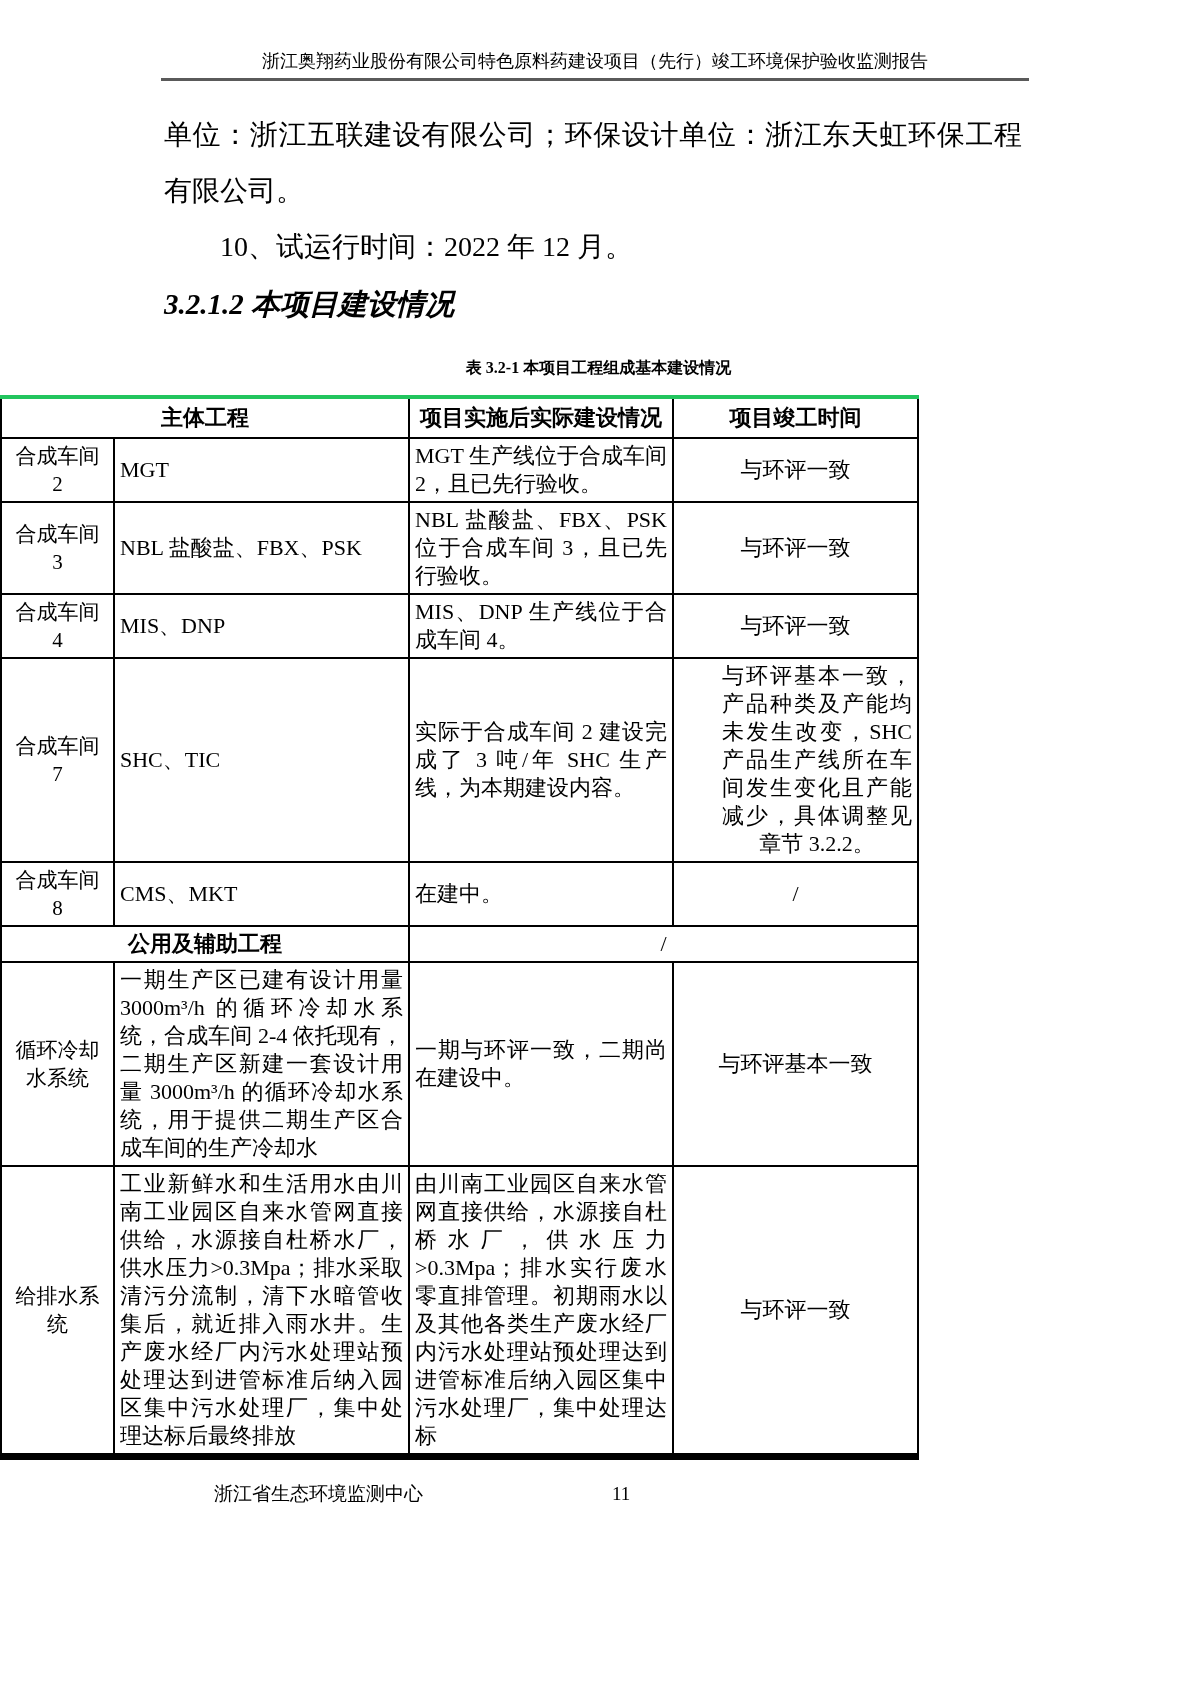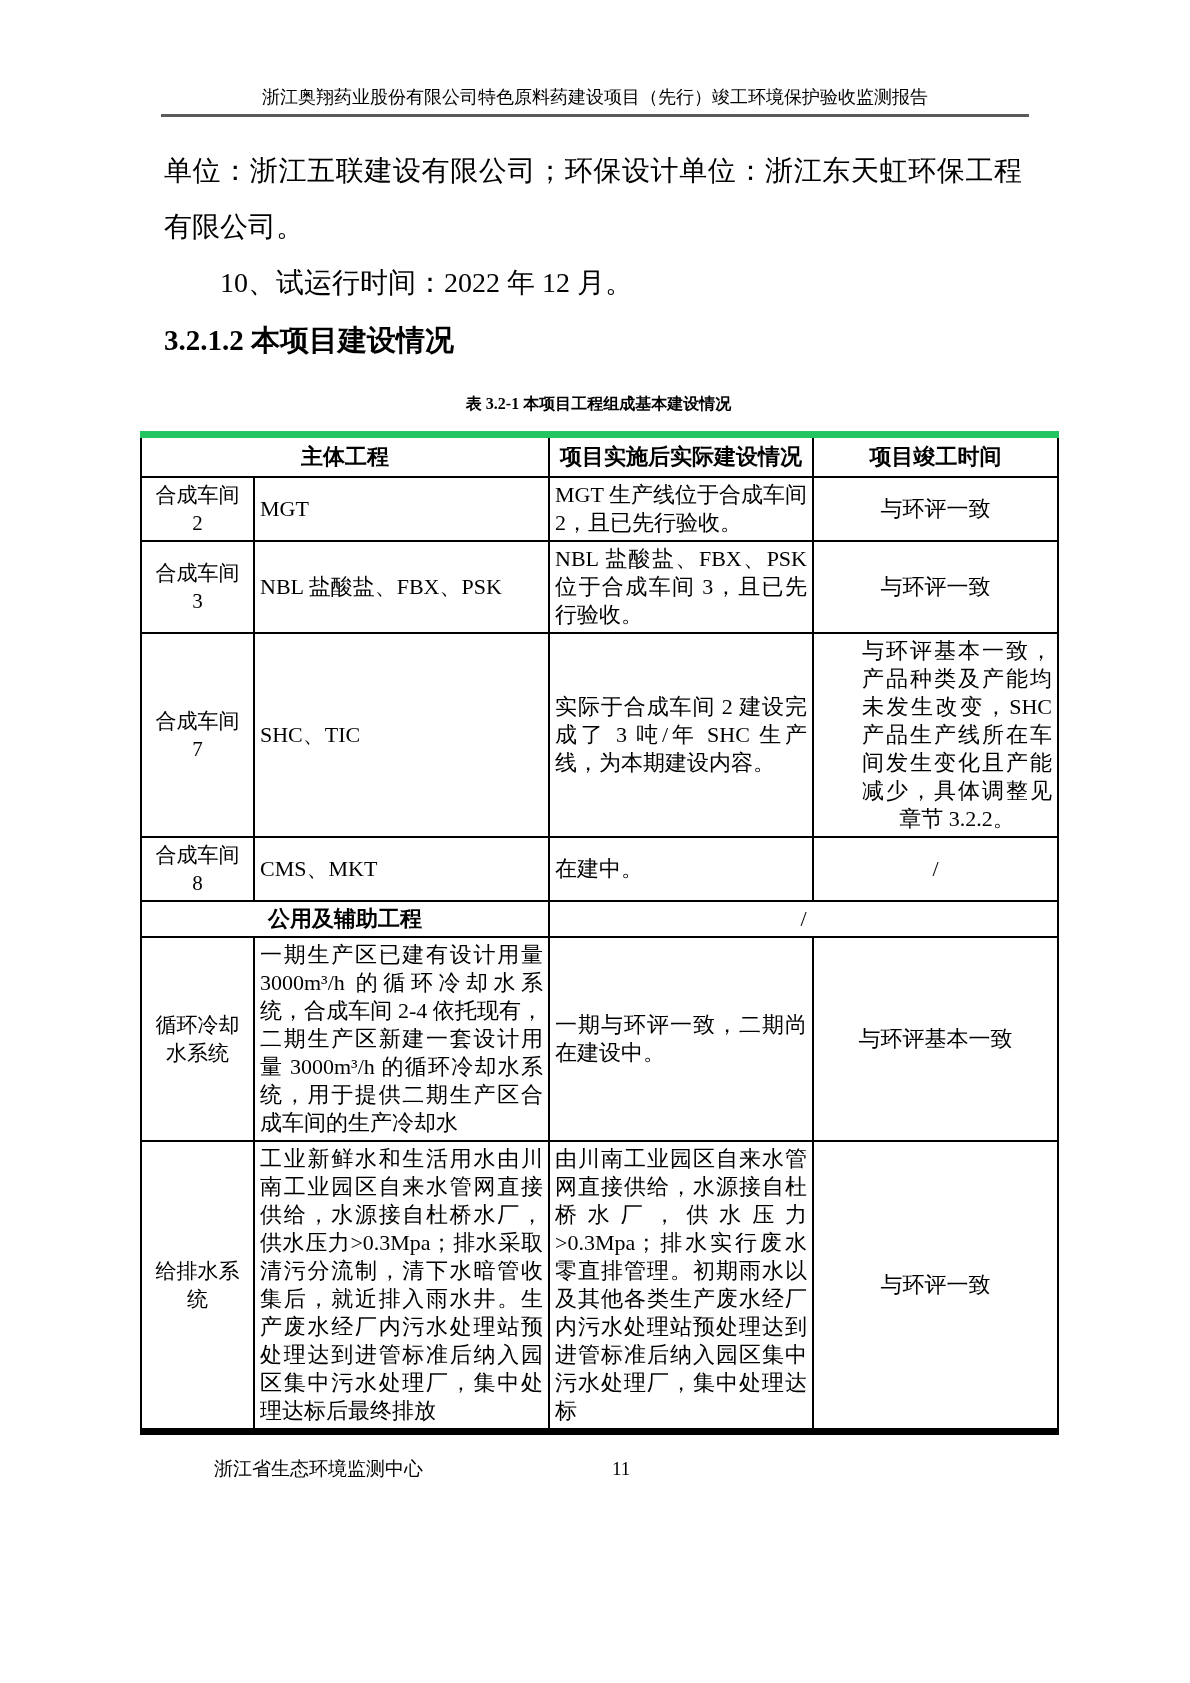--- a/index.html
+++ b/index.html
@@ -5,21 +5,21 @@
   html, body { margin: 0; padding: 0; }
   body {
     width: 1190px; height: 1683px;
     background: #ffffff;
     color: #000000;
     font-family: "Liberation Serif", "DejaVu Serif", serif;
     position: relative;
     overflow: hidden;
   }
   
-  .doc-header { padding-top: 84px; width: 868px; margin: 0 auto; }
+  .doc-header { padding-top: 48px; width: 868px; margin: 0 auto; }
   .doc-header-title {
     text-align: center;
     font-size: 18px;
     line-height: 26px;
     white-space: nowrap;
   }
   .doc-header-rule { margin-top: 4px; height: 3px; background: #5a5a5a; }
 
   
   .text-block {
@@ -29,36 +29,36 @@
     text-align: justify;
   }
   .para { margin: 0; }
   .para-indent { text-indent: 56px; }
   .section-heading {
     margin: 0;
     font-weight: bold;
     font-size: 29px;
     line-height: 58px;
     text-align: left;
+    font-style: italic;
   }
 
   
   .table-caption {
     margin: 18px 133px 10px 140px;
     text-align: center;
     font-weight: bold;
     font-size: 16px;
     line-height: 34px;
   }
   table.main-table {
-    margin-left: 140px;
     width: 917px;
     border-collapse: collapse;
     table-layout: fixed;
-    border-top: 7px solid #22c55e;
+    border-top: 4px solid #22c55e;
     border-bottom: 7px solid #000;
   }
   .main-table th, .main-table td {
     border: 2px solid #000;
     font-size: 22px;
     line-height: 28px;
     padding: 3px 5px;
     vertical-align: middle;
     overflow: hidden;
   }
@@ -125,20 +125,26 @@
       <td class="cell-center">与环评一致</td>
     </tr>
 
     <tr>
       <td class="cell-c1">合成车间 3</td>
       <td class="cell-just">NBL 盐酸盐、FBX、PSK</td>
       <td class="cell-just">NBL 盐酸盐、FBX、PSK 位于合成车间 3，且已先行验收。</td>
       <td class="cell-center">与环评一致</td>
     </tr>
 
+    <tr>
+      <td class="cell-c1">合成车间 4</td>
+      <td class="cell-just">MIS、DNP</td>
+      <td class="cell-just">MIS、DNP 生产线位于合成车间 4。</td>
+      <td class="cell-center">与环评一致</td>
+    </tr>
 
     <tr>
       <td class="cell-c1">合成车间 7</td>
       <td class="cell-just">SHC、TIC</td>
       <td class="cell-just">实际于合成车间 2 建设完成了 3 吨/年 SHC 生产线，为本期建设内容。</td>
       <td class="cell-just-center-last">与环评基本一致，产品种类及产能均未发生改变，SHC 产品生产线所在车间发生变化且产能减少，具体调整见章节 3.2.2。</td>
     </tr>
 
     <tr>
       <td class="cell-c1">合成车间 8</td>

